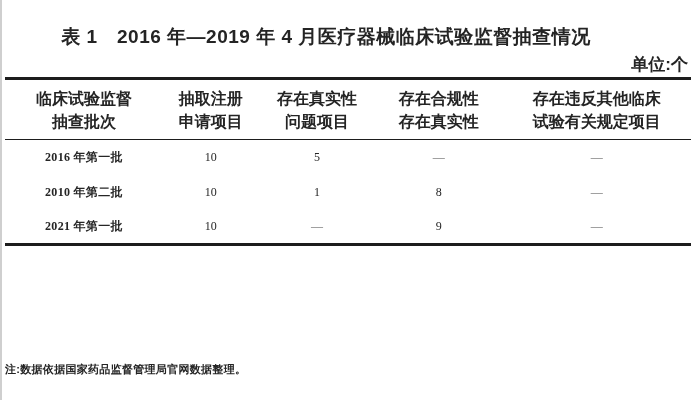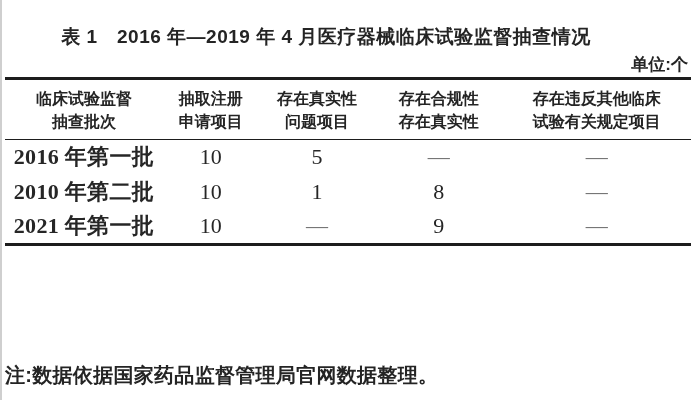--- a/index.html
+++ b/index.html
@@ -59,32 +59,32 @@
     white-space: pre-line;
     border-bottom: 1.5px solid #1d1d1d;
     color: #242424;
     padding: 2px 0;
   }
   tbody td {
     height: 35px;
     text-align: center;
     vertical-align: middle;
     font-family: "Liberation Serif", "DejaVu Serif", serif;
-    font-size: 22px;
+    font-size: 12px;
     color: #262626;
   }
   tbody td.batch-cell {
     font-weight: 600;
     letter-spacing: 0.3px;
   }
   tbody td.dash { color: #6e6e6e; }
   .table-note {
     position: absolute;
     top: 362px; left: 5px;
-    font-size: 20px;
+    font-size: 11px;
     font-weight: bold;
     color: #242424;
     letter-spacing: 0.3px;
   }
 </style>
 </head>
 <body>
 
 <div class="scan-edge"></div>
 

